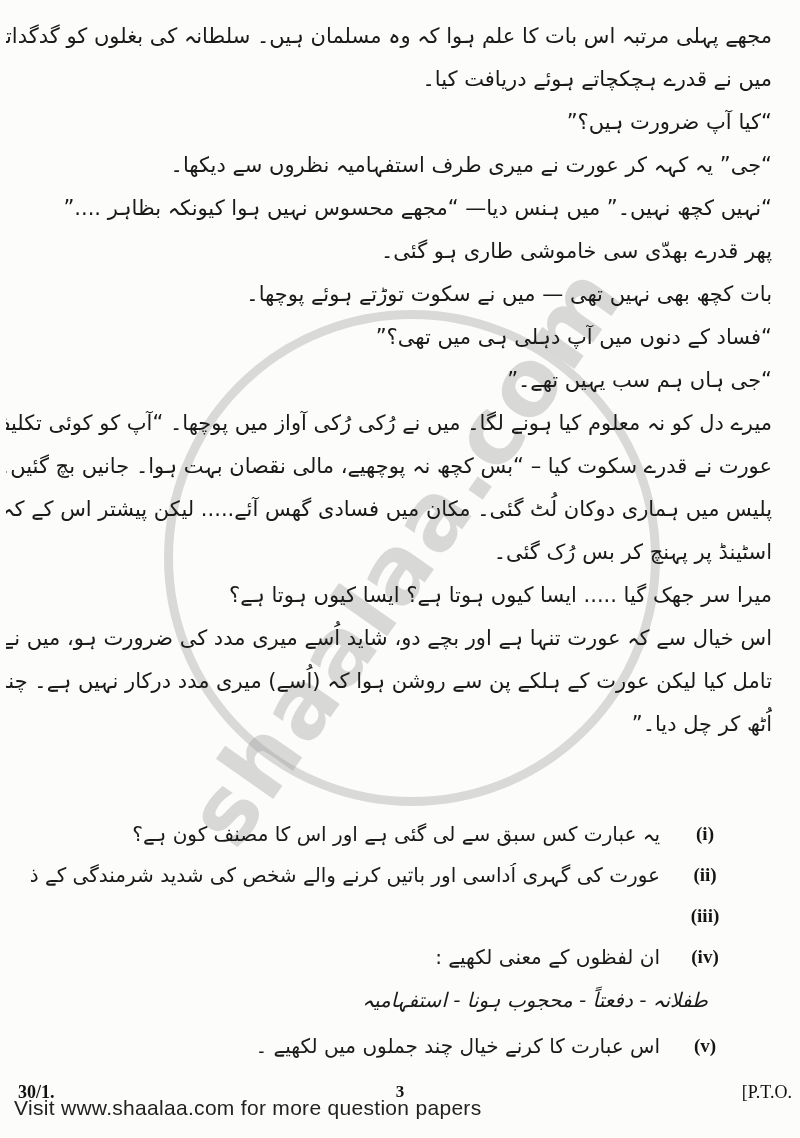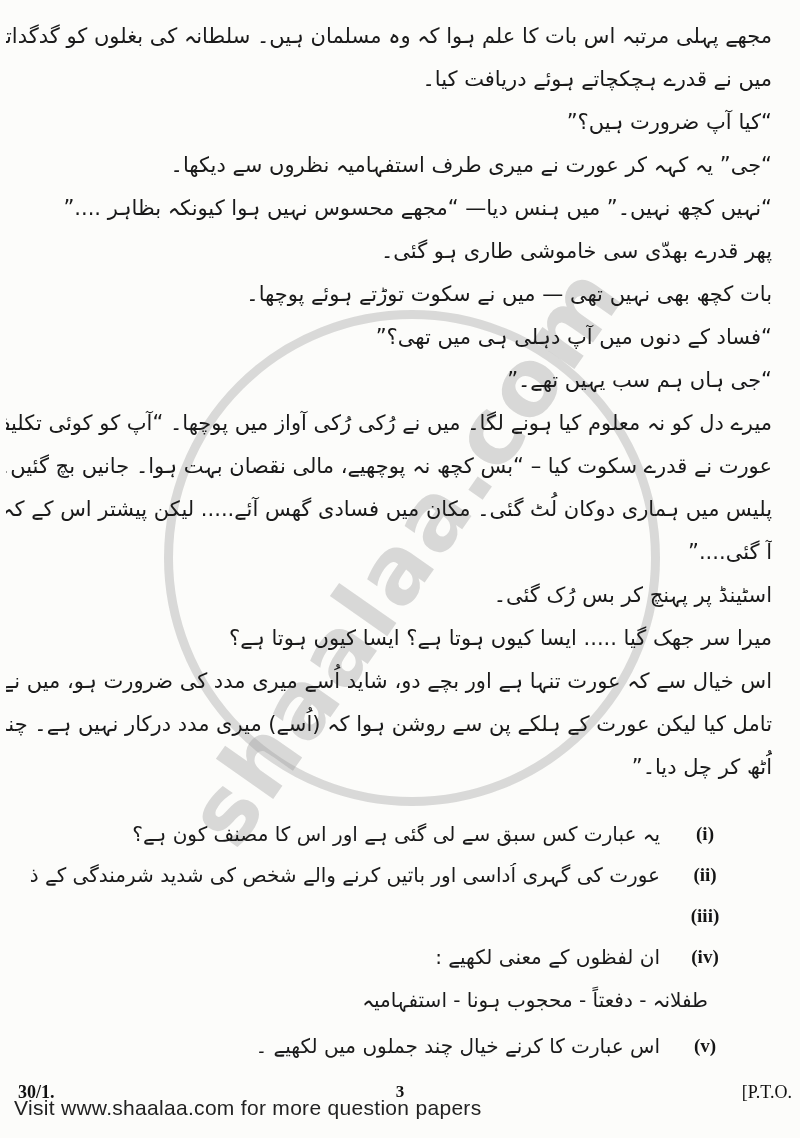--- a/index.html
+++ b/index.html
@@ -58,21 +58,21 @@
   }
   .q-text{
     flex:1;margin-right:12px;
     font-size:20px;color:#1a1a1a;
     white-space:nowrap;overflow:hidden;
   }
   .word-row{height:46px;}
   .word-list{
     margin-right:30px;
     font-size:20px;color:#1a1a1a;
-    text-align:right;white-space:nowrap;
+    text-align:right;white-space:nowrap;font-style:italic;
   }
   
   .paper-code{
     position:absolute;left:18px;top:1082px;
     font-family:"Liberation Serif",serif;
     font-weight:bold;font-size:18px;color:#111;
   }
   .page-num{
     position:absolute;left:0;right:0;top:1082px;
     text-align:center;
@@ -104,21 +104,20 @@
     <div class="pline">“کیا آپ ضرورت ہیں؟”</div>
     <div class="pline">“جی” یہ کہہ کر عورت نے میری طرف استفہامیہ نظروں سے دیکھا۔</div>
     <div class="pline">“نہیں کچھ نہیں۔” میں ہنس دیا— “مجھے محسوس نہیں ہوا کیونکہ بظاہر ....”</div>
     <div class="pline">پھر قدرے بھدّی سی خاموشی طاری ہو گئی۔</div>
     <div class="pline">بات کچھ بھی نہیں تھی — میں نے سکوت توڑتے ہوئے پوچھا۔</div>
     <div class="pline">“فساد کے دنوں میں آپ دہلی ہی میں تھی؟”</div>
     <div class="pline">“جی ہاں ہم سب یہیں تھے۔”</div>
     <div class="pline">میرے دل کو نہ معلوم کیا ہونے لگا۔ میں نے رُکی رُکی آواز میں پوچھا۔ “آپ کو کوئی تکلیف تو نہیں ہوئی؟”</div>
     <div class="pline">عورت نے قدرے سکوت کیا – “بس کچھ نہ پوچھیے، مالی نقصان بہت ہوا۔ جانیں بچ گئیں۔ یہی غنیمت سمجھیے۔ کناٹ</div>
     <div class="pline">پلیس میں ہماری دوکان لُٹ گئی۔ مکان میں فسادی گھس آئے..... لیکن پیشتر اس کے کہ کوئی نقصان ہوتا پولس</div>
-    <div class="pline">آ گئی....”</div>
     <div class="pline">اسٹینڈ پر پہنچ کر بس رُک گئی۔</div>
     <div class="pline">میرا سر جھک گیا ..... ایسا کیوں ہوتا ہے؟ ایسا کیوں ہوتا ہے؟</div>
     <div class="pline">اس خیال سے کہ عورت تنہا ہے اور بچے دو، شاید اُسے میری مدد کی ضرورت ہو، میں نے اپنی سیٹ سے اُٹھنے میں</div>
     <div class="pline">تامل کیا لیکن عورت کے ہلکے پن سے روشن ہوا کہ (اُسے) میری مدد درکار نہیں ہے۔ چنانچہ میں شریف مرد کی طرح</div>
     <div class="pline">اُٹھ کر چل دیا۔”</div>
   </div>
 
   <div class="questions">
     <div class="q-row">
       <span class="q-num">(i)</span>

